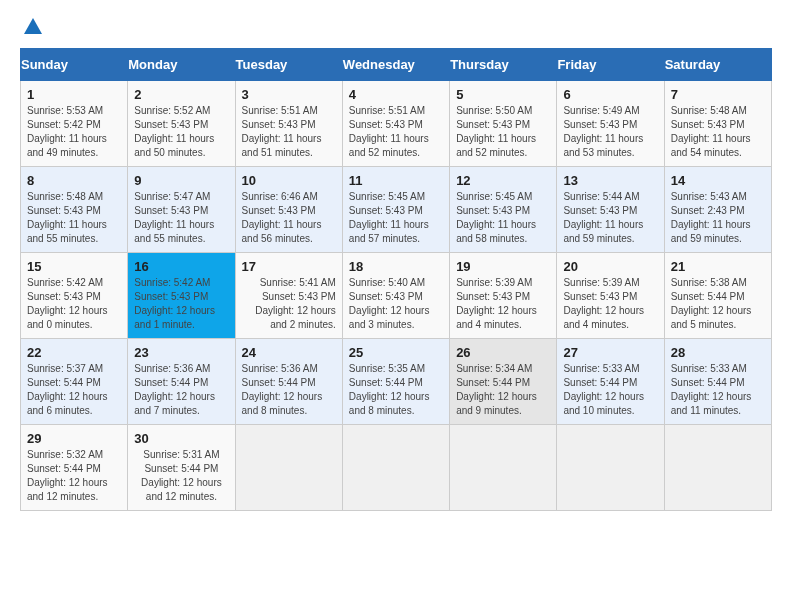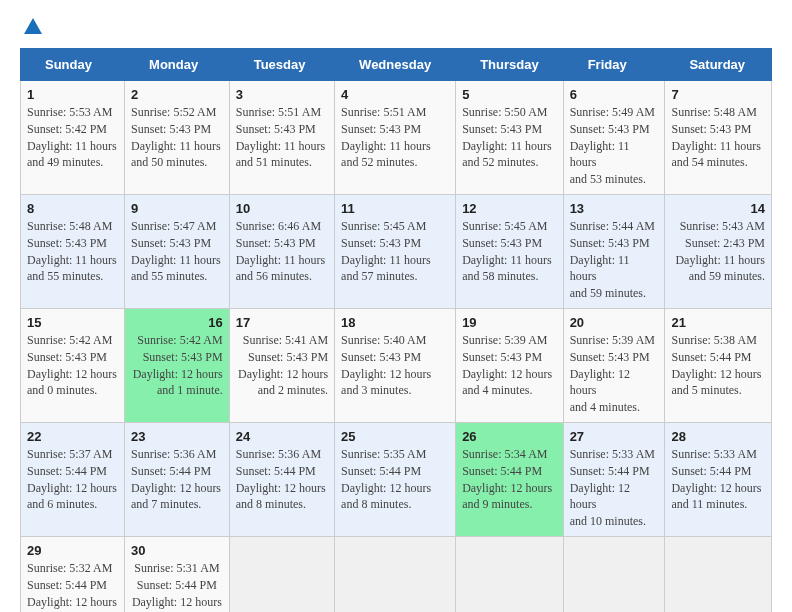--- a/index.html
+++ b/index.html
@@ -37,21 +37,21 @@
     }
 
     .calendar {
       width: 100%;
       border-collapse: collapse;
       font-size: 11px;
     }
     .calendar thead tr th {
       background-color: #2a6db5;
       color: white;
-      padding: 8px 24px;
+      padding: 8px 0;
       text-align: left;
       font-size: 13px;
       font-weight: bold;
       border: 1px solid #2a6db5;
     }
     .calendar tbody tr td {
       vertical-align: top;
       padding: 6px 6px 6px 6px;
       border: 1px solid #ccc;
       width: 14.28%;
@@ -66,23 +66,22 @@
     }
     .day-num {
       font-size: 13px;
       font-weight: bold;
       color: #222;
       display: block;
       margin-bottom: 2px;
     }
     .day-info {
       color: #444;
-      font-size: 12px;
+      font-size: 10px;
       line-height: 1.4;
-      font-family: Liberation Serif, serif;
     }
     .empty-cell {
       background: #f0f0f0 !important;
     }
   </style>
 </head>
 <body>
 
 <div class="header">
   <div class="logo-wrapper">
@@ -200,37 +199,37 @@
 Daylight: 11 hours
 and 58 minutes.</div>
         </td>
         <td style="background-color: rgb(232, 240, 251);">
           <span class="day-num">13</span>
           <div class="day-info" style="white-space: pre-line;">Sunrise: 5:44 AM
 Sunset: 5:43 PM
 Daylight: 11 hours
 and 59 minutes.</div>
         </td>
-        <td style="background-color: rgb(232, 240, 251); text-align: right;">
+        <td style="background-color: rgb(232, 240, 251);">
           <span class="day-num">14</span>
           <div class="day-info" style="white-space: pre-line;">Sunrise: 5:43 AM
 Sunset: 2:43 PM
 Daylight: 11 hours
 and 59 minutes.</div>
         </td>
       </tr>
       <tr>
         <td style="background-color: rgb(249, 249, 249);">
           <span class="day-num">15</span>
           <div class="day-info" style="white-space: pre-line;">Sunrise: 5:42 AM
 Sunset: 5:43 PM
 Daylight: 12 hours
 and 0 minutes.</div>
         </td>
-        <td style="background-color: #86efac; text-align: right;">
+        <td style="background-color: #0ea5e9;">
           <span class="day-num">16</span>
           <div class="day-info" style="white-space: pre-line;">Sunrise: 5:42 AM
 Sunset: 5:43 PM
 Daylight: 12 hours
 and 1 minute.</div>
         </td>
         <td style="background-color: rgb(249, 249, 249);">
           <span class="day-num">17</span>
           <div class="day-info" style="white-space: pre-line; text-align: right;">Sunrise: 5:41 AM
 Sunset: 5:43 PM
@@ -288,21 +287,21 @@
 Daylight: 12 hours
 and 8 minutes.</div>
         </td>
         <td style="background-color: rgb(232, 240, 251);">
           <span class="day-num">25</span>
           <div class="day-info" style="white-space: pre-line;">Sunrise: 5:35 AM
 Sunset: 5:44 PM
 Daylight: 12 hours
 and 8 minutes.</div>
         </td>
-        <td style="background-color: #86efac;">
+        <td style="background-color: #e5e5e5;">
           <span class="day-num">26</span>
           <div class="day-info" style="white-space: pre-line;">Sunrise: 5:34 AM
 Sunset: 5:44 PM
 Daylight: 12 hours
 and 9 minutes.</div>
         </td>
         <td style="background-color: rgb(232, 240, 251);">
           <span class="day-num">27</span>
           <div class="day-info" style="white-space: pre-line;">Sunrise: 5:33 AM
 Sunset: 5:44 PM

